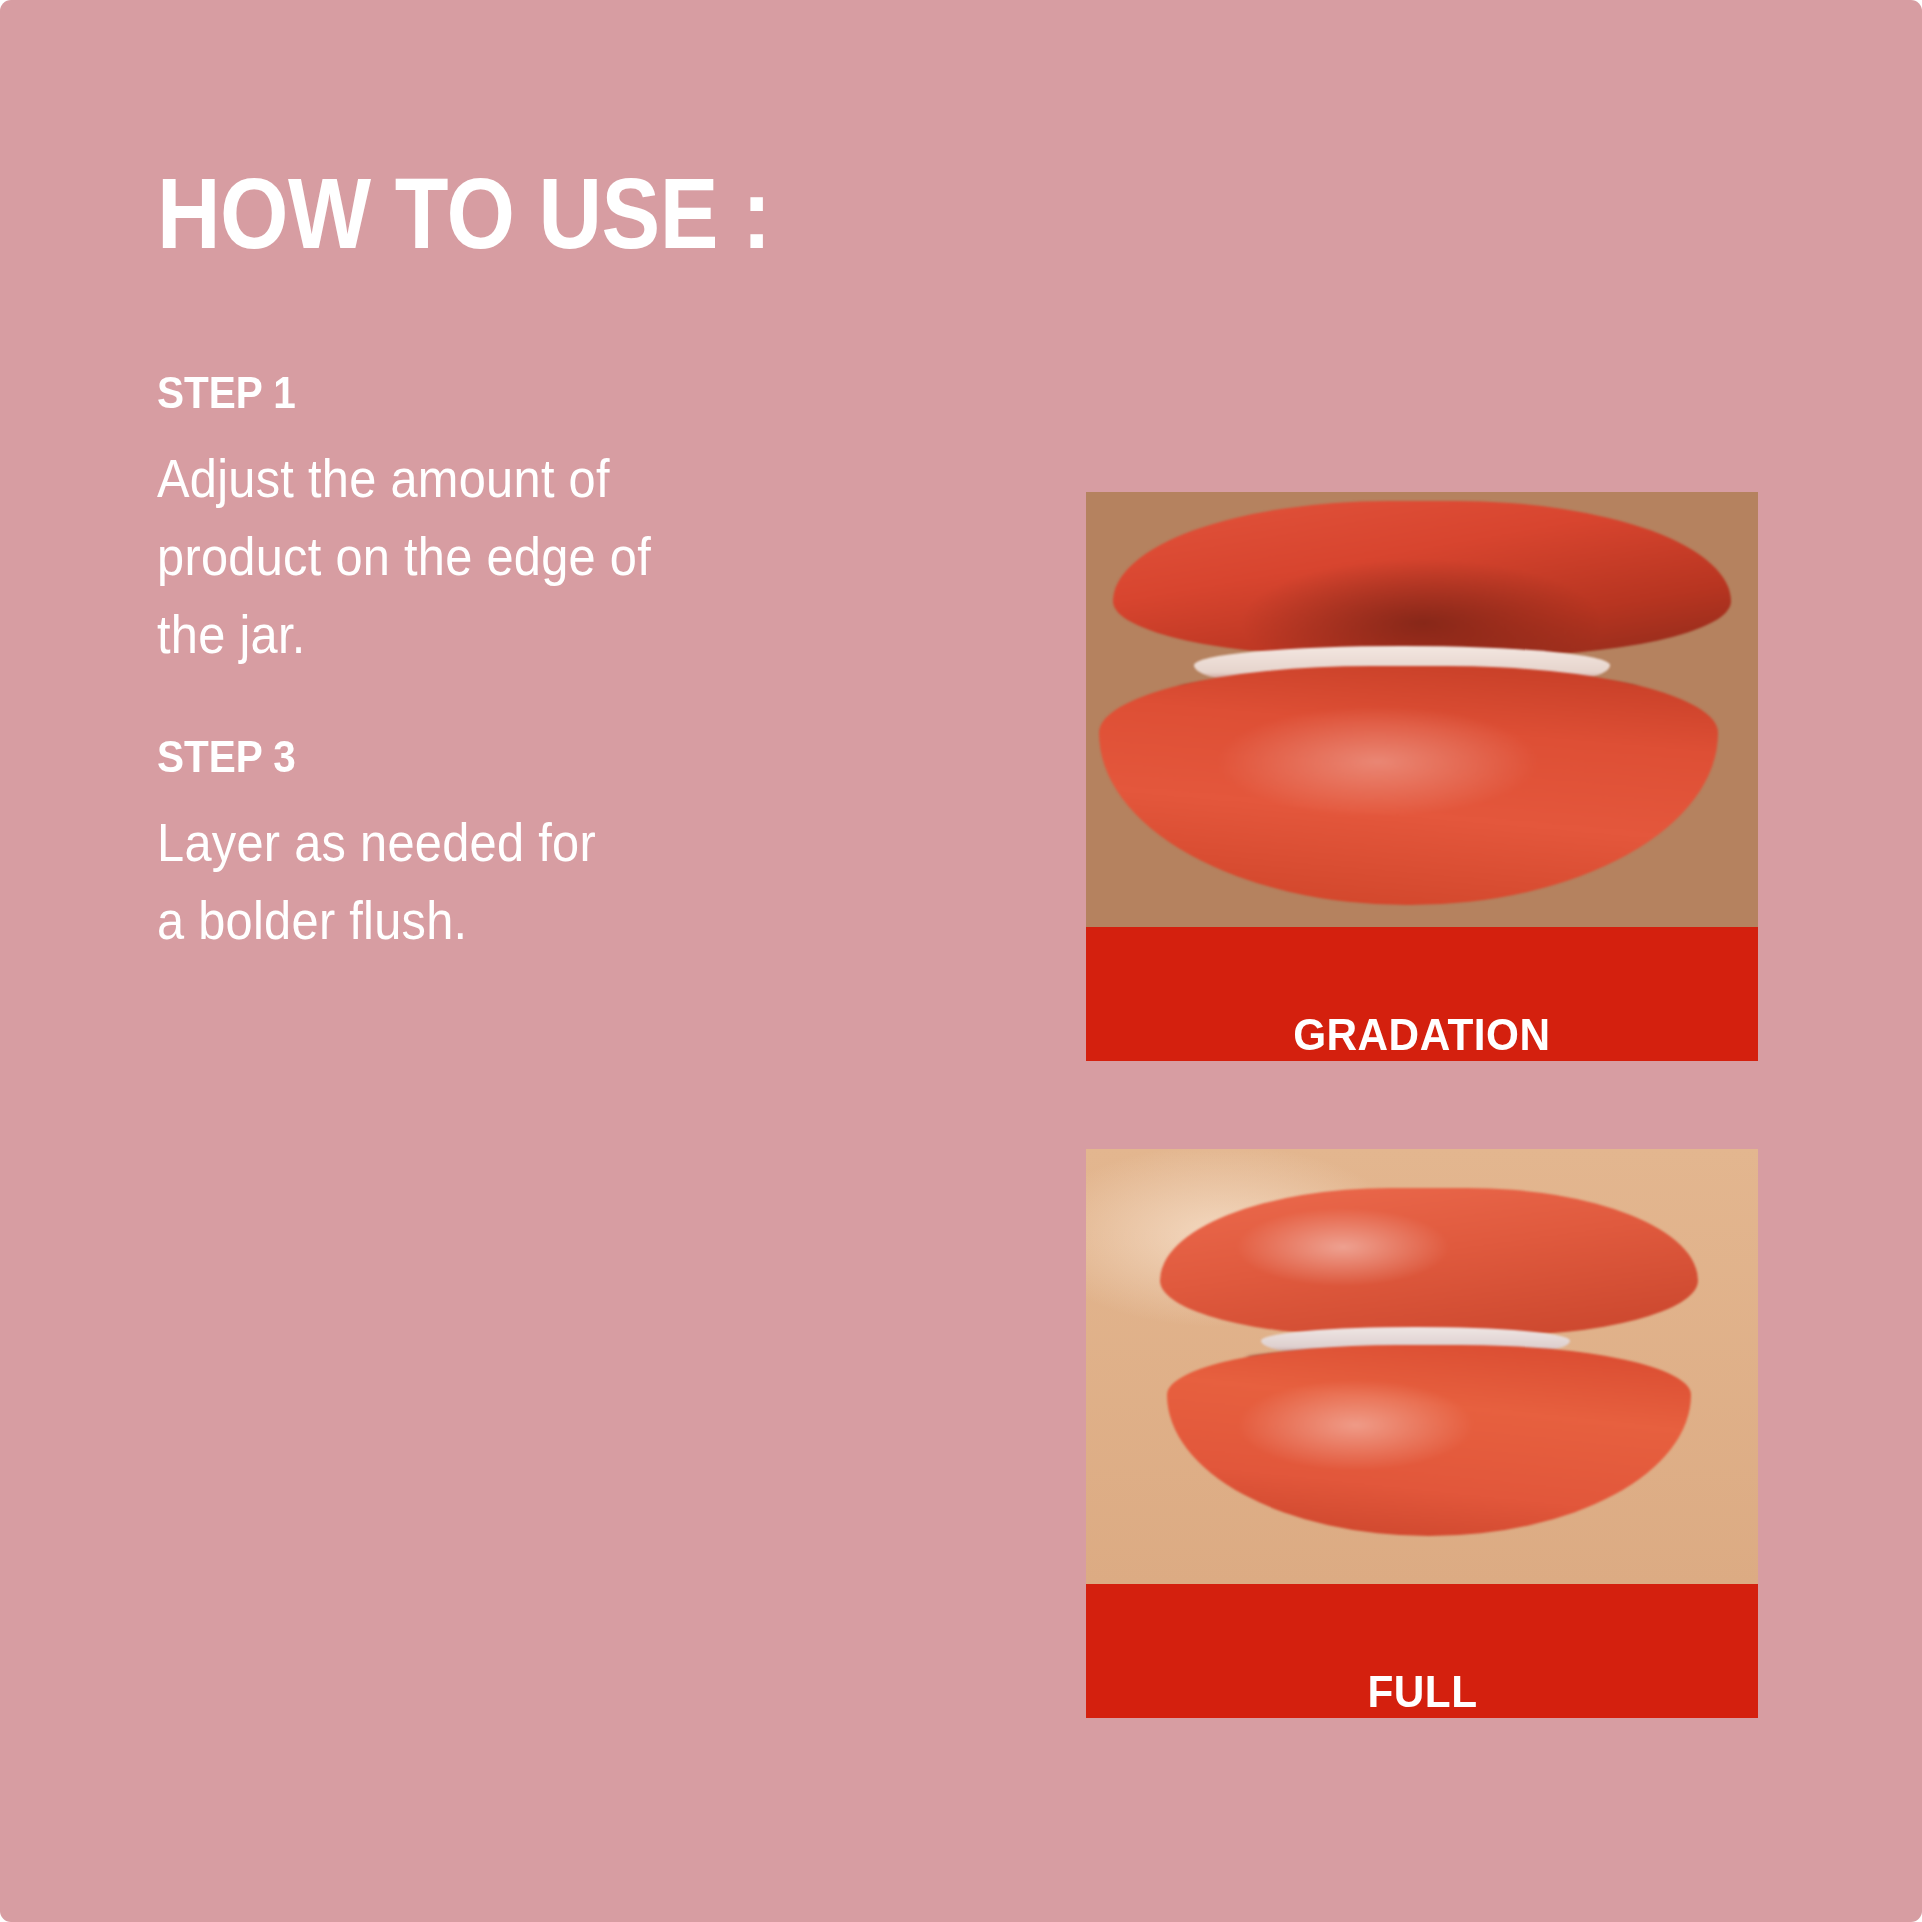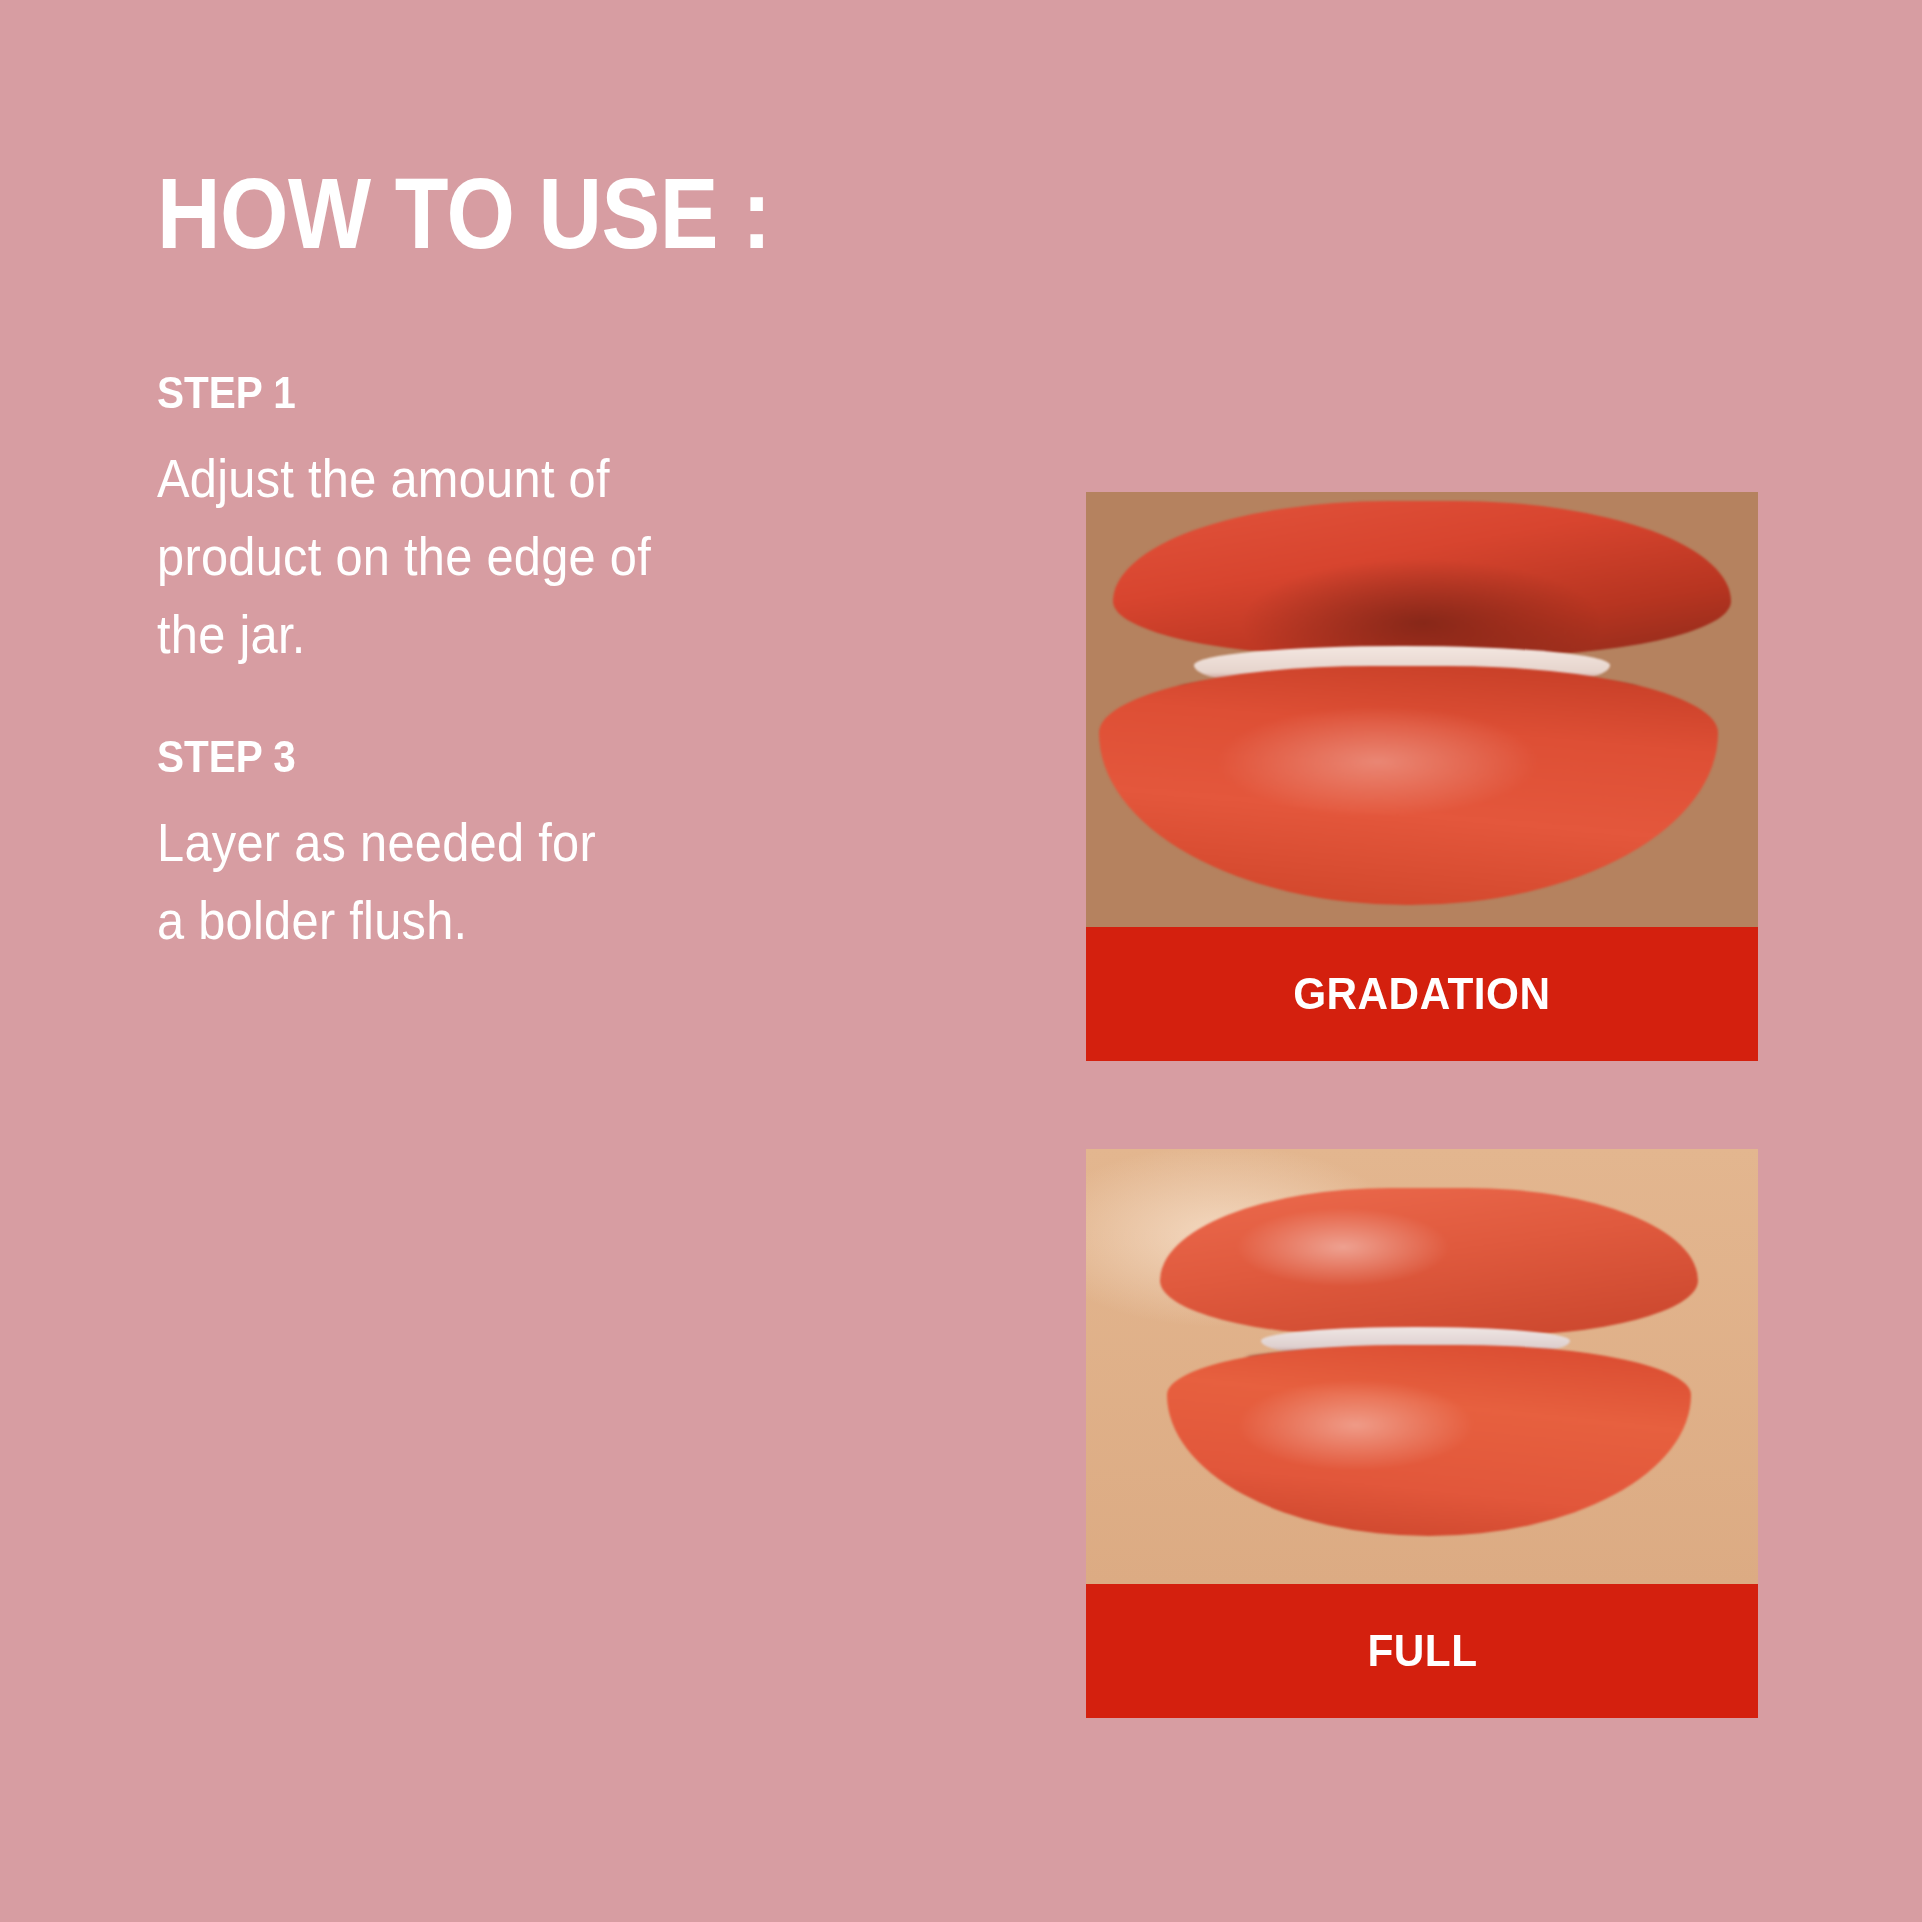--- a/index.html
+++ b/index.html
@@ -9,20 +9,21 @@
   }
   * { box-sizing: border-box; }
 
   .canvas {
     position: relative;
     width: 1922px;
     height: 1922px;
     background: #D79DA2;
     overflow: hidden;
     font-family: "Liberation Sans", "DejaVu Sans", sans-serif;
+    border-radius: 11px;
   }
 
   
   .text-col {
     position: absolute;
     left: 157px;
     top: 163px;
     width: 826px;
   }
 
@@ -178,21 +179,21 @@
     background: #7a2a22;
     filter: blur(2.1px);
   }
 
   
   .caption-bar {
     width: 672px;
     height: 134px;
     background: #D4200E;
     display: flex;
-    align-items: center;
+    align-items: flex-end;
     justify-content: center;
   }
   .caption-text {
     font-family: "Liberation Sans", "DejaVu Sans", sans-serif;
     font-weight: 700;
     font-size: 45px;
     letter-spacing: 0.5px;
     color: #ffffff;
     transform: scaleX(0.94);
   }

